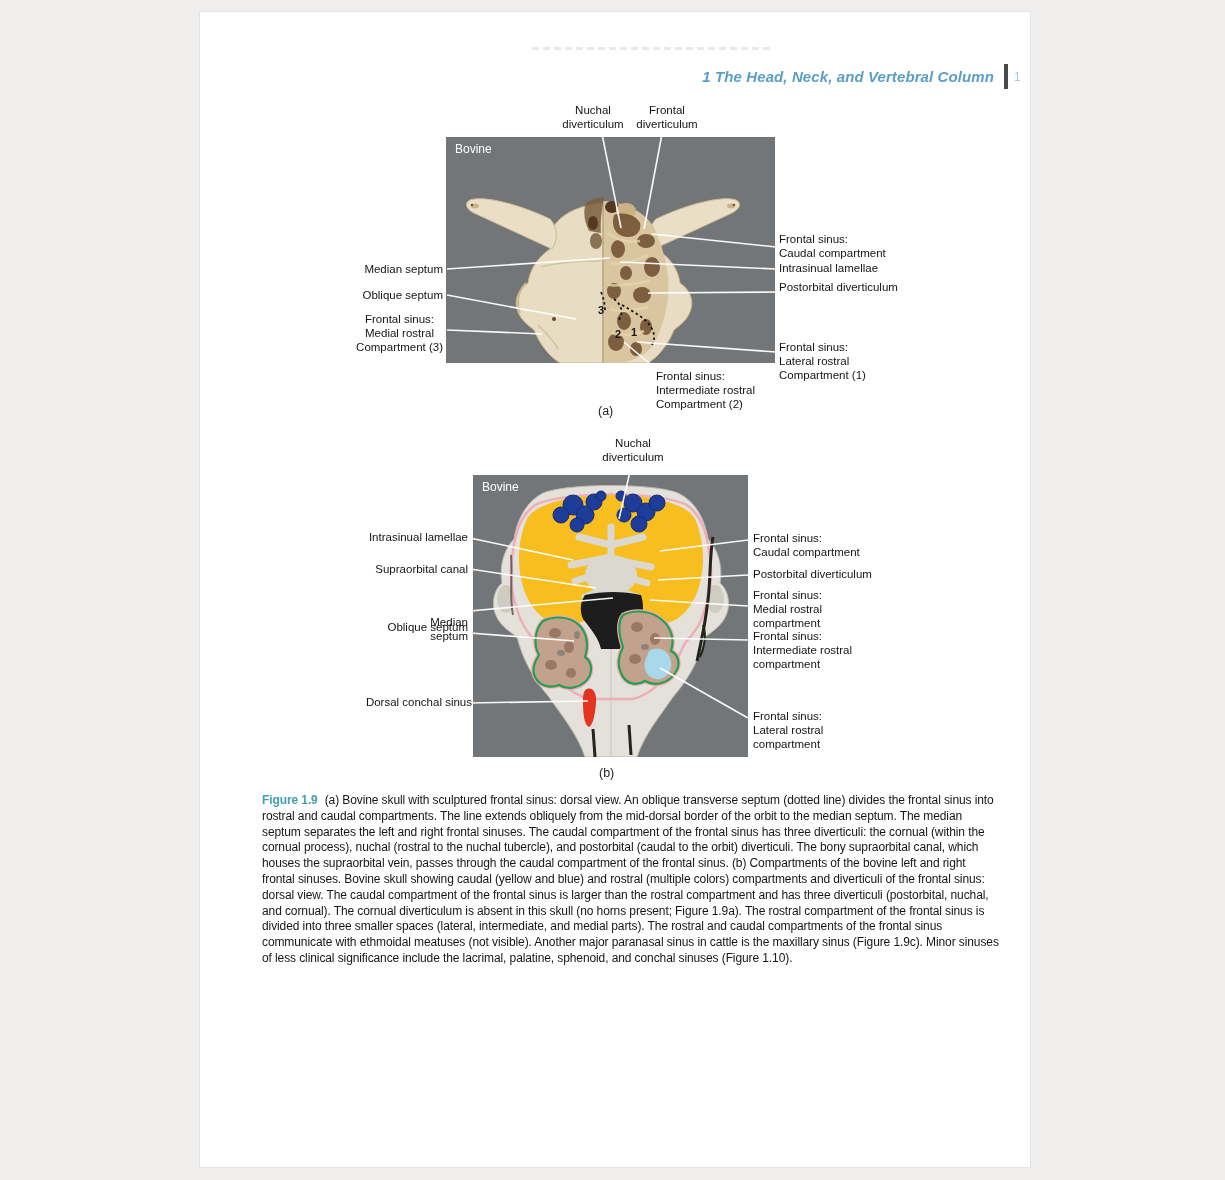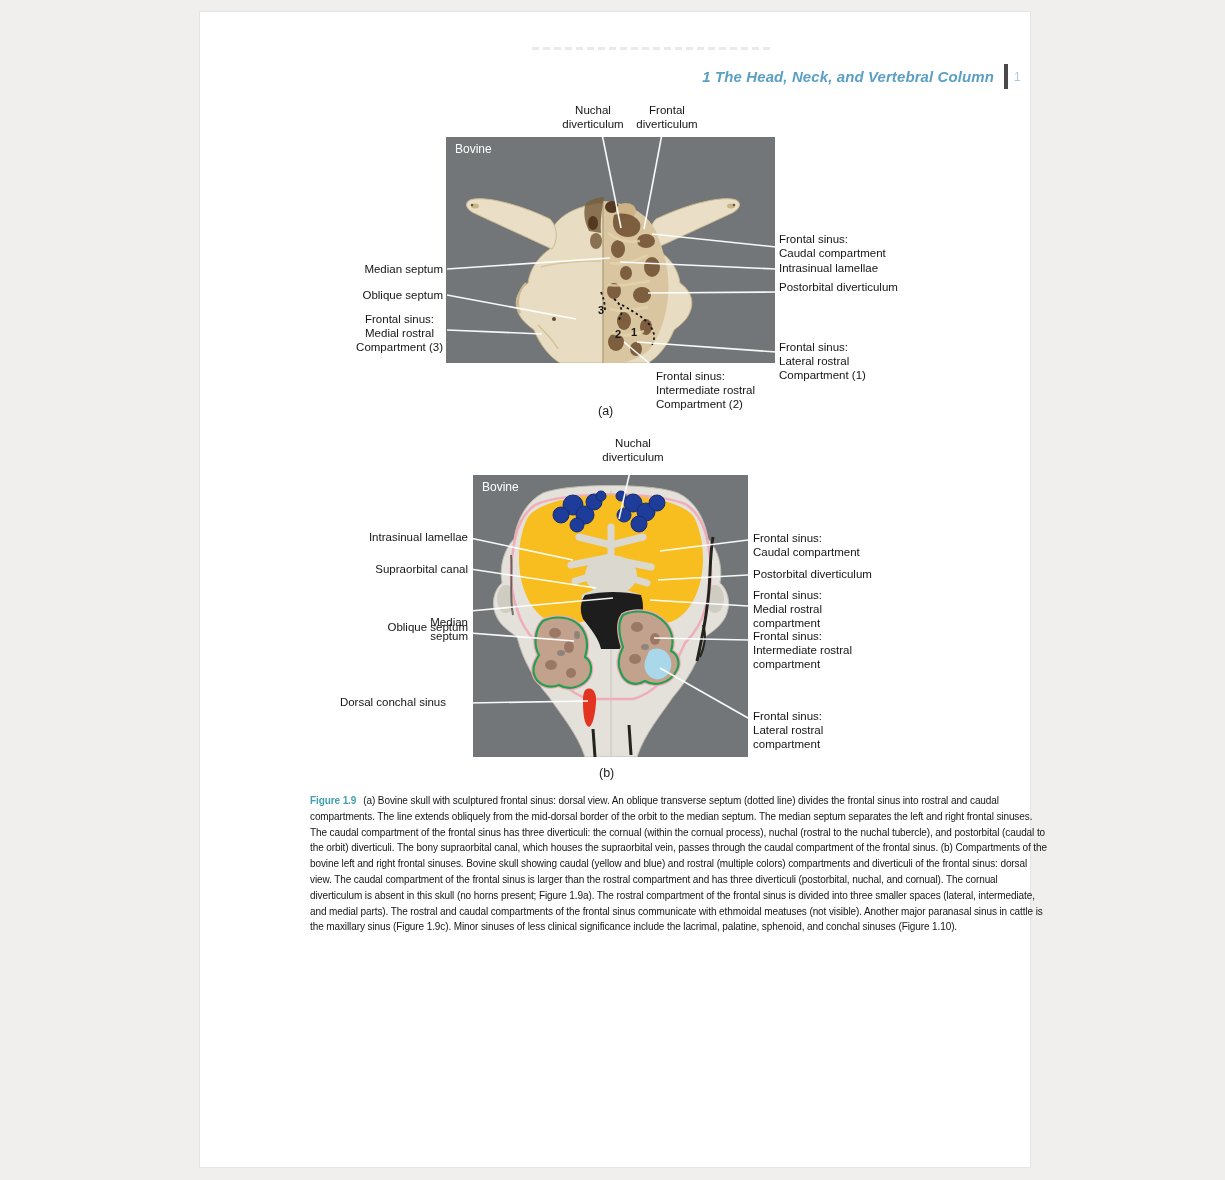--- a/index.html
+++ b/index.html
@@ -20,22 +20,22 @@
   .figbox-b{left:273px;top:463px;width:275px;height:282px;}
   .panel-tag{position:absolute;left:9px;top:5px;color:#fff;font-size:12px;z-index:3;}
   .leaders{position:absolute;left:0;top:0;z-index:4;pointer-events:none;}
   .lbl{position:absolute;font-size:11.5px;line-height:13.8px;color:var(--label_text,#141414);
        white-space:pre-line;z-index:5;}
   .lbl.ra{text-align:center;}
   .lbl.ctr{text-align:center;}
   .marker{position:absolute;z-index:5;font-size:11px;font-weight:bold;color:#181818;
        transform:translate(-50%,-50%);}
   .subfig{position:absolute;font-size:12.5px;color:#1d1d1d;z-index:5;}
-  .caption{position:absolute;left:62px;top:781px;width:737px;font-size:10px;line-height:15.8px;
-       color:#151515;letter-spacing:-0.1px;z-index:5;margin-left:48px;}
+  .caption{position:absolute;left:62px;top:781px;width:737px;font-size:12px;line-height:15.8px;
+       color:#151515;letter-spacing:-0.1px;z-index:5;}
   .cap-lead{color:var(--caption_accent,#42a0ae);font-weight:bold;margin-right:7px;}
 </style>
 </head>
 <body>
 
 <div class="page">
 
   <div class="running-header">
     <span class="chapter-title">1  The Head, Neck, and Vertebral Column</span>
     <span class="header-bar"></span>
@@ -250,21 +250,21 @@
   <span class="marker" style="left:434px;top:320px;">1</span>
   <div class="subfig" style="left:398px;top:392px;">(a)</div>
 
   <div class="lbl ctr" style="left:383px;top:425px;width:100px;">Nuchal
 diverticulum</div>
   <div class="lbl ra" style="right:562px;top:519px;">Intrasinual lamellae</div>
   <div class="lbl ra" style="right:562px;top:551px;">Supraorbital canal</div>
   <div class="lbl ra" style="right:562px;top:604px;">Median
 septum</div>
   <div class="lbl ra" style="right:562px;top:609px;">Oblique septum</div>
-  <div class="lbl ra" style="right:584px;top:684px;">Dorsal conchal sinus</div>
+  <div class="lbl ra" style="right:558px;top:684px;">Dorsal conchal sinus</div>
   <div class="lbl" style="left:553px;top:520px;">Frontal sinus:
 Caudal compartment</div>
   <div class="lbl" style="left:553px;top:556px;">Postorbital diverticulum</div>
   <div class="lbl" style="left:553px;top:577px;">Frontal sinus:
 Medial rostral
 compartment</div>
   <div class="lbl" style="left:553px;top:618px;">Frontal sinus:
 Intermediate rostral
 compartment</div>
   <div class="lbl" style="left:553px;top:698px;">Frontal sinus:

